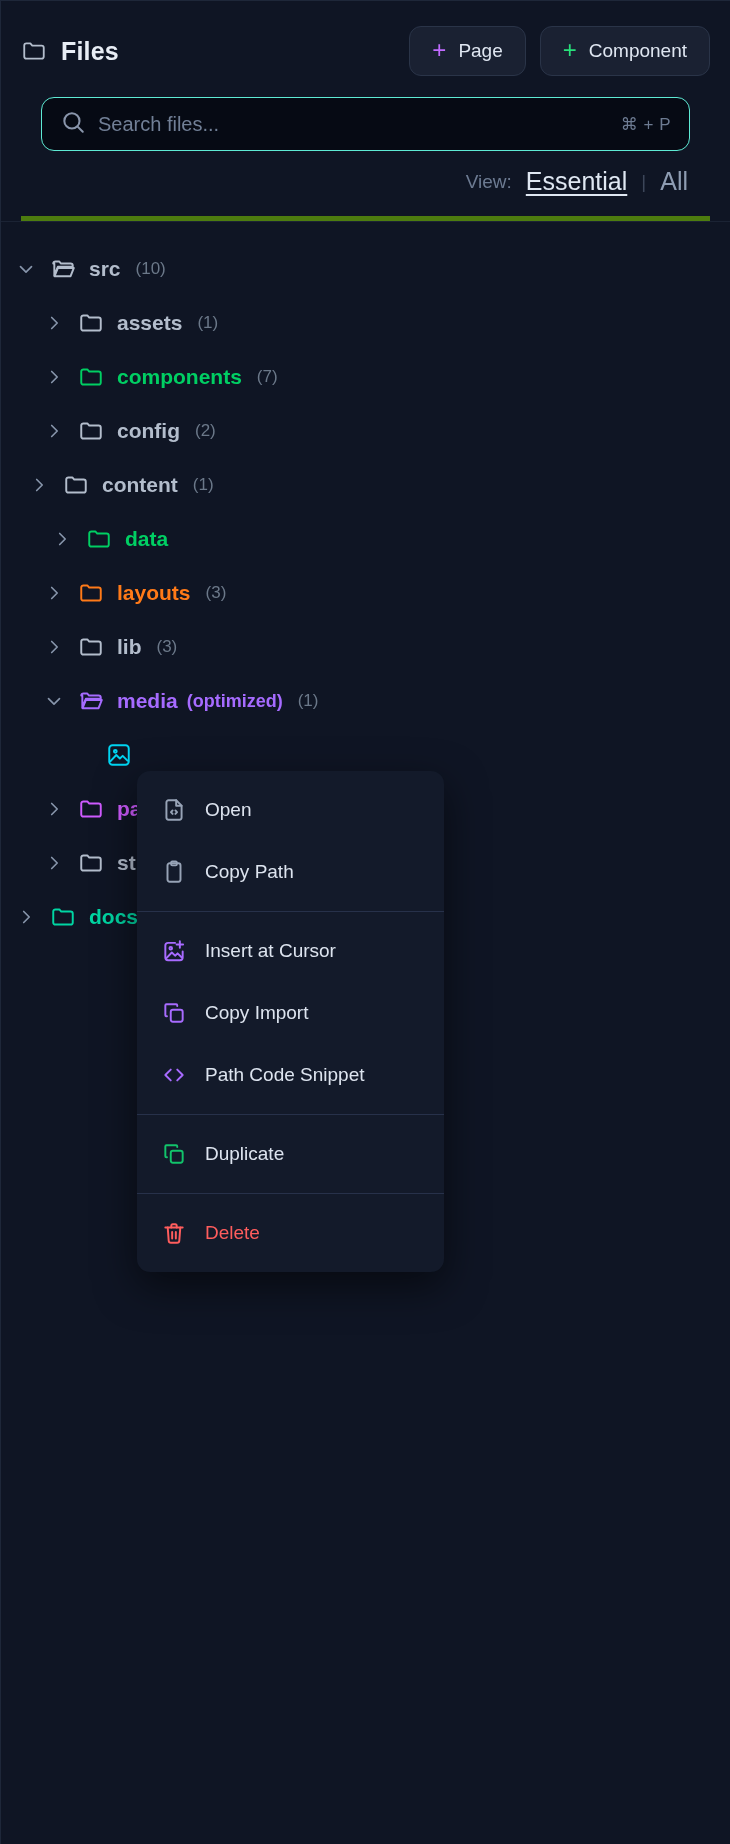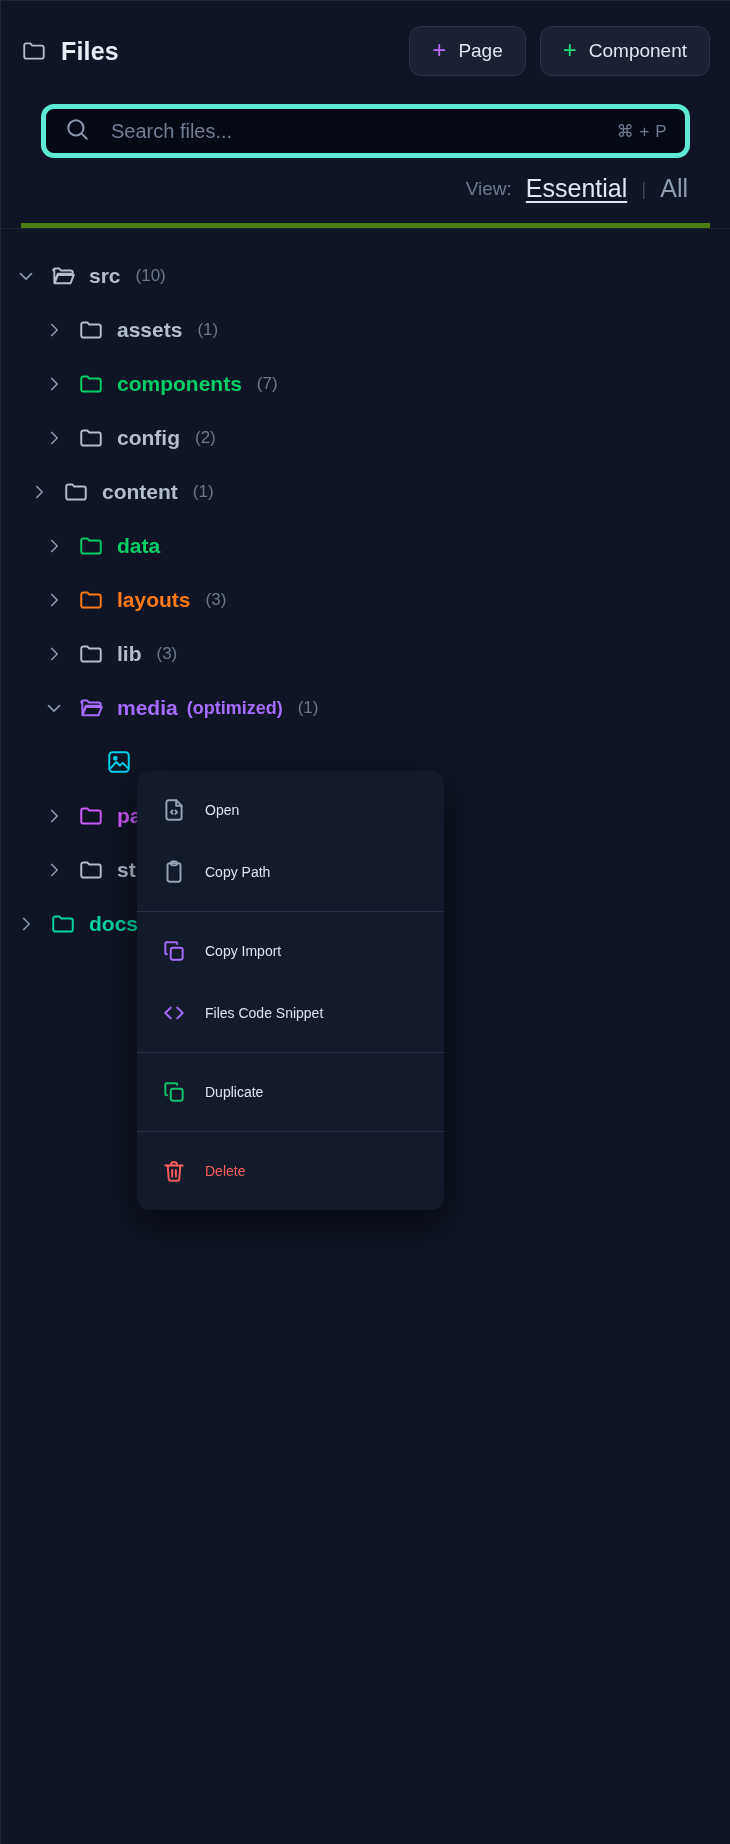--- a/index.html
+++ b/index.html
@@ -39,24 +39,24 @@
     white-space: nowrap;
     cursor: pointer;
   }
   .plus { font-size: 24px; line-height: 1; font-weight: 400; display:inline-block; margin-top:-2px;}
   .plus.violet { color: #c06bff; }
   .plus.green { color: #28e07a; }
 
   
   .search-row { padding: 18px 20px 16px 20px; }
   .search-box {
-    display: flex; align-items: center; gap: 21px;
+    display: flex; align-items: center; gap: 12px;
     height: 54px; padding: 0 18px;
     background: #060a14;
-    border: 5px solid #5eead4; border-radius: 13px; margin-top: 7px;
+    border: 1px solid #5eead4; border-radius: 13px;
   }
   .search-box .ph {
     flex: 1 1 auto; color: #717f96; font-size: 20px;
   }
   .kbd { color: #6d7b92; font-size: 17px; letter-spacing: .5px; white-space: nowrap; }
 
   
   .view-row {
     display: flex; align-items: center; justify-content: flex-end;
     gap: 14px; padding: 0 22px 20px 20px;
@@ -103,21 +103,21 @@
   }
   .ctx {
     border: 1px solid #2c3purple;
   }
   .ctx { border-color: #2b3549; box-shadow: 0 14px 40px rgba(0,0,0,.55); }
   .ctx-group { padding: 8px 0; }
   .ctx-group + .ctx-group { border-top: 1px solid #27314a; }
   .ctx-item {
     display: flex; align-items: center; gap: 18px;
     height: 62px; padding: 0 24px;
-    color: #dde4ef; font-size: 14px;
+    color: #dde4ef; font-size: 19px;
     cursor: pointer;
     text-align: right;
   }
   .ctx-item .mi { width: 26px; height: 26px; flex: 0 0 26px; display:inline-flex; align-items:center; justify-content:center; }
   .mi-gray { color: #97a3b6; }
   .mi-violet { color: #a86bff; }
   .mi-green { color: #12c46b; }
   .mi-blue { color: #3d83f5; }
   .mi-red { color: #ff5d5d; }
   .txt-red { color: #ff5d5d; }
@@ -235,21 +235,21 @@
           </svg>
         </span>
         <span class="ficon">
           <svg width="26" height="26" viewBox="0 0 24 24" fill="none" stroke="#b3bdcc" stroke-width="1.8" stroke-linecap="round" stroke-linejoin="round">
             <path d="M3 7a2 2 0 0 1 2-2h3.6l1.8 2H19a2 2 0 0 1 2 2v8a2 2 0 0 1-2 2H5a2 2 0 0 1-2-2z"></path>
           </svg>
         </span>
         <span class="name c-default">content</span>
         <span class="count">(1)</span>
       </div>
-      <div class="row" style="padding-left: 42px;">
+      <div class="row" style="padding-left: 42px; margin-left: 8px;">
         <span class="chev">
           <svg width="22" height="22" viewBox="0 0 24 24" fill="none" stroke="#8795ab" stroke-width="1.8" stroke-linecap="round" stroke-linejoin="round">
             <path d="M9.5 6 15.5 12 9.5 18"></path>
           </svg>
         </span>
         <span class="ficon">
           <svg width="26" height="26" viewBox="0 0 24 24" fill="none" stroke="#00cf63" stroke-width="1.8" stroke-linecap="round" stroke-linejoin="round">
             <path d="M3 7a2 2 0 0 1 2-2h3.6l1.8 2H19a2 2 0 0 1 2 2v8a2 2 0 0 1-2 2H5a2 2 0 0 1-2-2z"></path>
           </svg>
         </span>
@@ -369,34 +369,45 @@
               <rect x="9.4" y="2.3" width="5.2" height="3.6" rx="1"></rect>
             </svg>
           </span>
           <span class="">Copy Path</span>
         </div>
       </div>
       <div class="ctx-group">
         <div class="ctx-item">
           <span class="mi mi-violet">
             <svg width="26" height="26" viewBox="0 0 24 24" fill="none" stroke="#a86bff" stroke-width="1.8" stroke-linecap="round" stroke-linejoin="round">
+              <path d="M20 12.5V18a2.5 2.5 0 0 1-2.5 2.5h-11A2.5 2.5 0 0 1 4 18V7a2.5 2.5 0 0 1 2.5-2.5H13"></path>
+              <circle cx="9" cy="9.4" r="1.2"></circle>
+              <path d="M5 18.6 10 13.4l3 2.9 2.3-2.1 3.7 3.6"></path>
+              <path d="M17.4 3v6M14.4 6h6"></path>
+            </svg>
+          </span>
+          <span class="">Insert at Cursor</span>
+        </div>
+        <div class="ctx-item">
+          <span class="mi mi-violet">
+            <svg width="26" height="26" viewBox="0 0 24 24" fill="none" stroke="#a86bff" stroke-width="1.8" stroke-linecap="round" stroke-linejoin="round">
               <rect x="9" y="9" width="11" height="11" rx="2"></rect>
               <path d="M5.5 15H5a1 1 0 0 1-1-1V5a1 1 0 0 1 1-1h9a1 1 0 0 1 1 1v.5"></path>
             </svg>
           </span>
           <span class="">Copy Import</span>
         </div>
         <div class="ctx-item">
           <span class="mi mi-violet">
             <svg width="26" height="26" viewBox="0 0 24 24" fill="none" stroke="#a86bff" stroke-width="1.8" stroke-linecap="round" stroke-linejoin="round">
               <path d="M9 7 4 12l5 5"></path>
               <path d="M15 7l5 5-5 5"></path>
             </svg>
           </span>
-          <span class="">Files Code Snippet</span>
+          <span class="">Path Code Snippet</span>
         </div>
       </div>
       <div class="ctx-group">
         <div class="ctx-item">
           <span class="mi mi-green">
             <svg width="26" height="26" viewBox="0 0 24 24" fill="none" stroke="#12c46b" stroke-width="1.8" stroke-linecap="round" stroke-linejoin="round">
               <rect x="9" y="9" width="11" height="11" rx="2"></rect>
               <path d="M5.5 15H5a1 1 0 0 1-1-1V5a1 1 0 0 1 1-1h9a1 1 0 0 1 1 1v.5"></path>
             </svg>
           </span>

